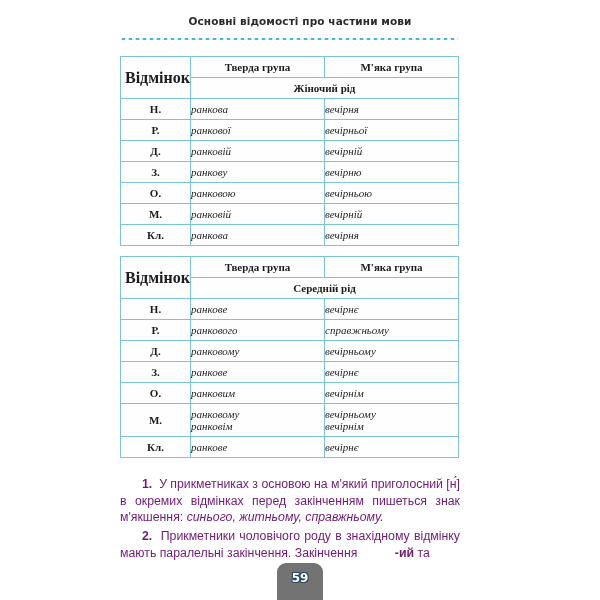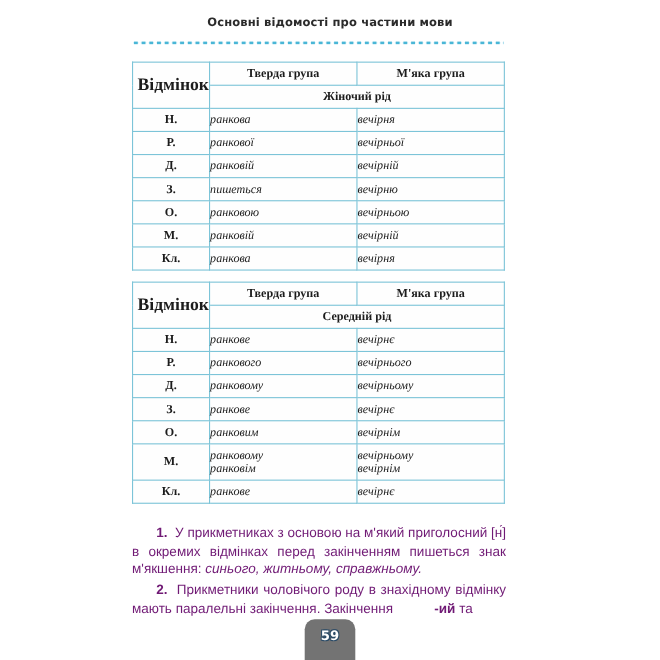--- a/index.html
+++ b/index.html
@@ -195,21 +195,21 @@
         <td class="cell-form">ранкової</td>
         <td class="cell-form">вечірньої</td>
       </tr>
       <tr>
         <td class="cell-case">Д.</td>
         <td class="cell-form">ранковій</td>
         <td class="cell-form">вечірній</td>
       </tr>
       <tr>
         <td class="cell-case">З.</td>
-        <td class="cell-form">пишеться</td>
+        <td class="cell-form">ранкову</td>
         <td class="cell-form">вечірню</td>
       </tr>
       <tr>
         <td class="cell-case">О.</td>
         <td class="cell-form">ранковою</td>
         <td class="cell-form">вечірньою</td>
       </tr>
       <tr>
         <td class="cell-case">М.</td>
         <td class="cell-form">ранковій</td>
@@ -240,21 +240,21 @@
       </tr>
 
       <tr>
         <td class="cell-case">Н.</td>
         <td class="cell-form">ранкове</td>
         <td class="cell-form">вечірнє</td>
       </tr>
       <tr>
         <td class="cell-case">Р.</td>
         <td class="cell-form">ранкового</td>
-        <td class="cell-form">вечірнього</td>
+        <td class="cell-form">справжньому</td>
       </tr>
       <tr>
         <td class="cell-case">Д.</td>
         <td class="cell-form">ранковому</td>
         <td class="cell-form">вечірньому</td>
       </tr>
       <tr>
         <td class="cell-case">З.</td>
         <td class="cell-form">ранкове</td>
         <td class="cell-form">вечірнє</td>

